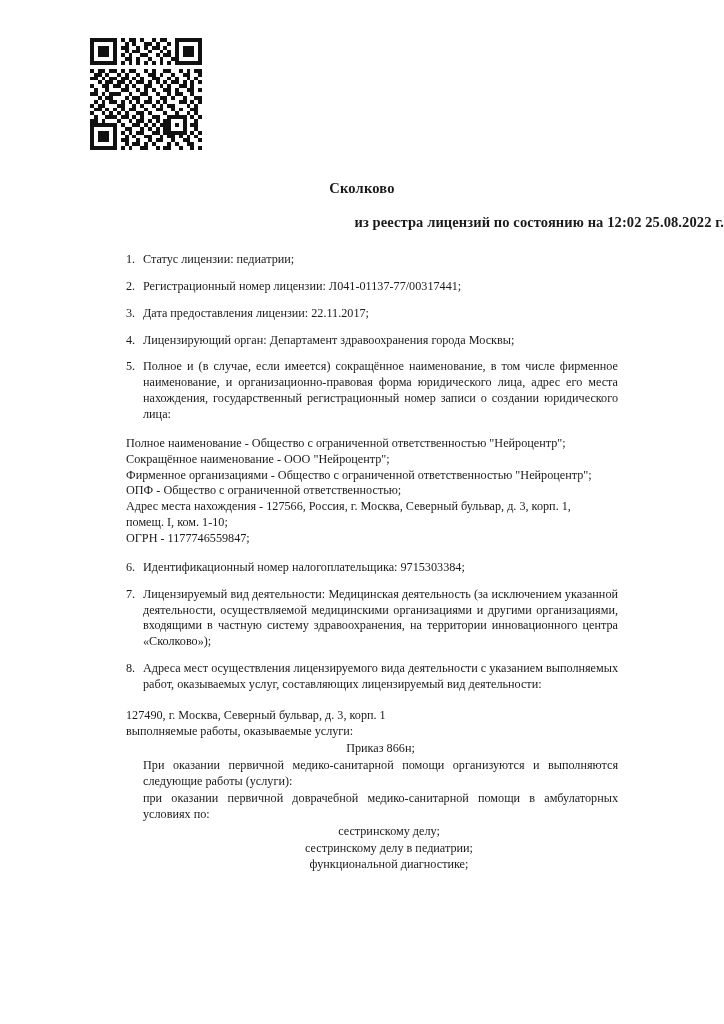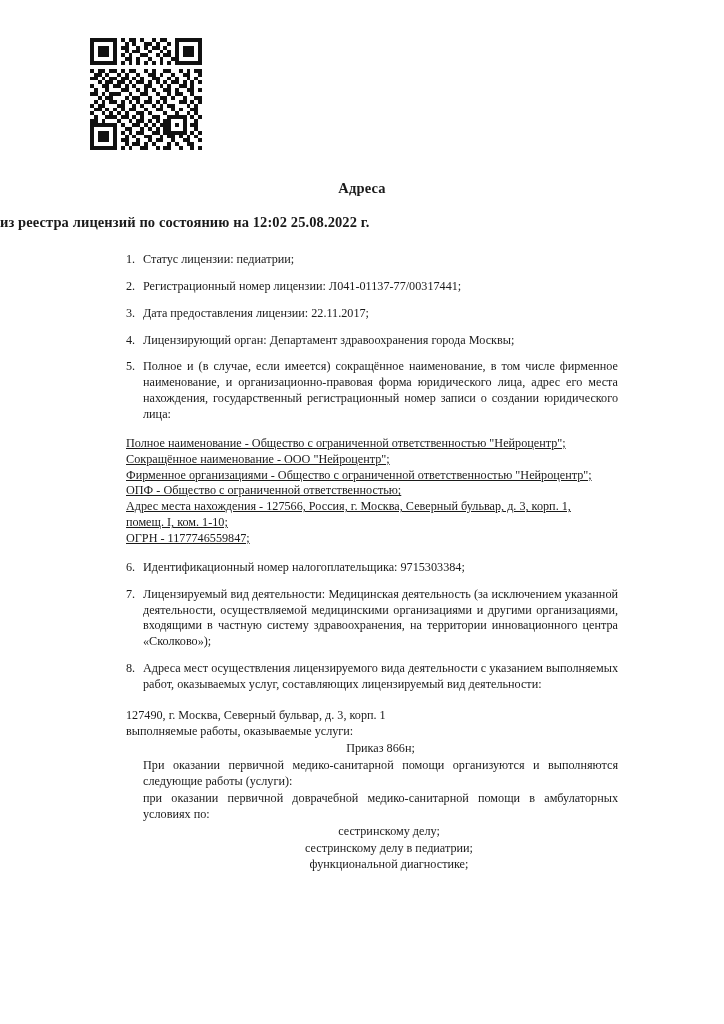--- a/index.html
+++ b/index.html
@@ -41,21 +41,21 @@
     text-align: center;
     font-weight: bold;
     font-size: 14.5px;
     letter-spacing: 0.2px;
   }
   .title-sub {
     position: absolute;
     left: 0;
     right: 0;
     top: 214px;
-    text-align: left;
+    text-align: right;
     font-weight: bold;
     font-size: 14.5px;
     letter-spacing: 0.1px;
   }
 
   
   .body-region {
     position: absolute;
     left: 126px;
     top: 252px;
@@ -79,21 +79,20 @@
   }
 
   
   .detail-block {
     margin-top: 13px;
     margin-bottom: 13px;
   }
   .detail-line {
     white-space: nowrap;
     line-height: 1.30;
-    text-decoration: underline;
   }
 
   
   .addr-block { margin-top: 14px; font-family: Liberation Serif, serif; }
   .addr-line { line-height: 1.32; }
 
   .svc-list { margin-top: 1px; }
   .svc-line {
     line-height: 1.36;
     padding-left: 17px;
@@ -400,21 +399,21 @@
         <rect x="13" y="28" width="2" height="1"></rect>
           <rect x="17" y="28" width="1" height="1"></rect>
         <rect x="19" y="28" width="2" height="1"></rect>
           <rect x="23" y="28" width="1" height="1"></rect>
         <rect x="26" y="28" width="1" height="1"></rect>
           <rect x="28" y="28" width="1" height="1"></rect>
       </g>
     </svg>
   </div>
 
-  <div class="title-main">Адреса</div>
+  <div class="title-main">Сколково</div>
   <div class="title-sub">из реестра лицензий по состоянию на 12:02 25.08.2022 г.</div>
 
   <div class="body-region">
 
     <div class="clause">
       <span class="num">1.</span>
       <span>Статус лицензии: педиатрии;</span>
     </div>
 
     <div class="clause">

